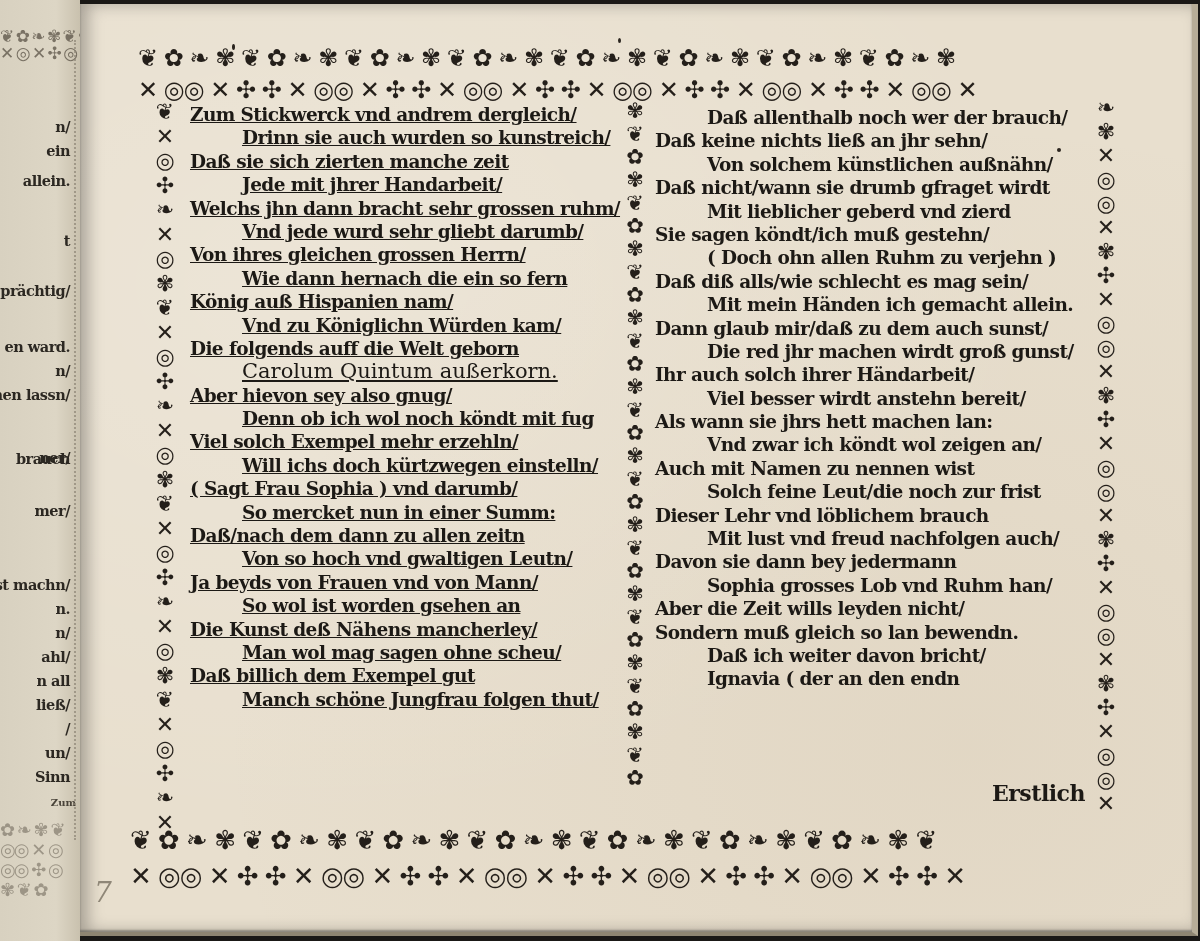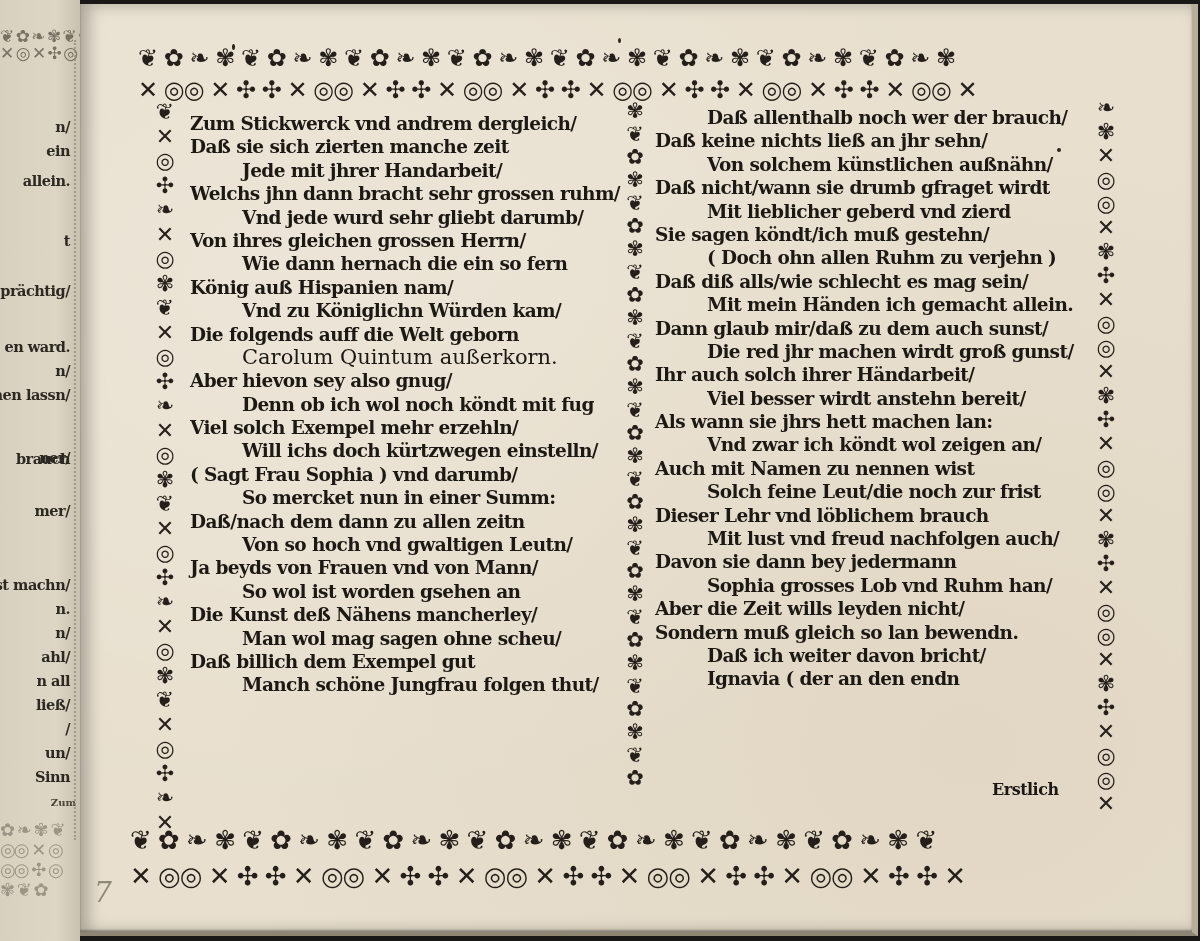--- a/index.html
+++ b/index.html
@@ -61,28 +61,28 @@
   .orn-left { left: 140px; top: 100px; width: 50px; height: 735px; font-size: 22px; line-height: 24.5px; white-space: normal; text-align: center; }
   .orn-right { left: 1078px; top: 96px; width: 56px; height: 730px; font-size: 22px; line-height: 24px; white-space: normal; text-align: center; }
   .orn-mid { left: 616px; top: 100px; width: 38px; height: 690px; font-size: 21px; line-height: 23px; white-space: normal; text-align: center; }
   .orn-mid span, .orn-left span, .orn-right span { display: block; }
   
   .col {
     position: absolute; color: #1c1915;
     font-family: "DejaVu Serif", serif; font-weight: bold;
     font-size: 18.5px; letter-spacing: -0.6px;
   }
-  .col-left { left: 190px; top: 112px; width: 420px; }
+  .col-left { left: 190px; top: 103px; width: 420px; text-decoration: underline; }
   .col-right { left: 655px; top: 106px; width: 420px; }
   .verse { height: 23.4px; line-height: 23.4px; white-space: nowrap; }
   .verse.indent { padding-left: 52px; }
   .verse.roman { font-weight: normal; font-size: 21px; letter-spacing: 0; }
   .catchword {
     position: absolute; left: 992px; top: 780px; font-weight: bold;
-    font-size: 16px; color: #1c1915; letter-spacing: -0.5px;
+    font-size: 22px; color: #1c1915; letter-spacing: -0.5px;
   }
   .stain { position: absolute; border-radius: 50%; background: #2a241e; }
 </style>
 </head>
 <body>
 
 <div class="left-page">
   <div class="ghost-orn-top" style="white-space:pre;">❦ ✿ ❧ ✾ ❦ ✿
 ✕ ◎ ✕ ✣ ◎</div>
   <div id="left-lines">
@@ -220,20 +220,21 @@
     <span>✕</span>
   </div>
 <div class="orn orn-bottom">
   <div>❦ ✿ ❧ ✾ ❦ ✿ ❧ ✾ ❦ ✿ ❧ ✾ ❦ ✿ ❧ ✾ ❦ ✿ ❧ ✾ ❦ ✿ ❧ ✾ ❦ ✿ ❧ ✾ ❦</div>
   <div>✕ ◎◎ ✕ ✣ ✣ ✕ ◎◎ ✕ ✣ ✣ ✕ ◎◎ ✕ ✣ ✣ ✕ ◎◎ ✕ ✣ ✣ ✕ ◎◎ ✕ ✣ ✣ ✕</div>
   <div>❧ ✾ ❦ ✿ ❧ ✾ ❦ ✿ ❧ ✾ ❦ ✿ ❧ ✾ ❦ ✿ ❧ ✾ ❦ ✿ ❧ ✾ ❦ ✿ ❧ ✾ ❦ ✿ ❧</div>
 </div>
 
 <div class="col col-left" id="col-left">
     <div class="verse">Zum Stickwerck vnd andrem dergleich/</div>
+    <div class="verse indent">Drinn sie auch wurden so kunstreich/</div>
     <div class="verse">Daß sie sich zierten manche zeit</div>
     <div class="verse indent">Jede mit jhrer Handarbeit/</div>
     <div class="verse">Welchs jhn dann bracht sehr grossen ruhm/</div>
     <div class="verse indent">Vnd jede wurd sehr gliebt darumb/</div>
     <div class="verse">Von ihres gleichen grossen Herrn/</div>
     <div class="verse indent">Wie dann hernach die ein so fern</div>
     <div class="verse">König auß Hispanien nam/</div>
     <div class="verse indent">Vnd zu Königlichn Würden kam/</div>
     <div class="verse">Die folgends auff die Welt geborn</div>
     <div class="verse indent roman">Carolum Quintum außerkorn.</div>

